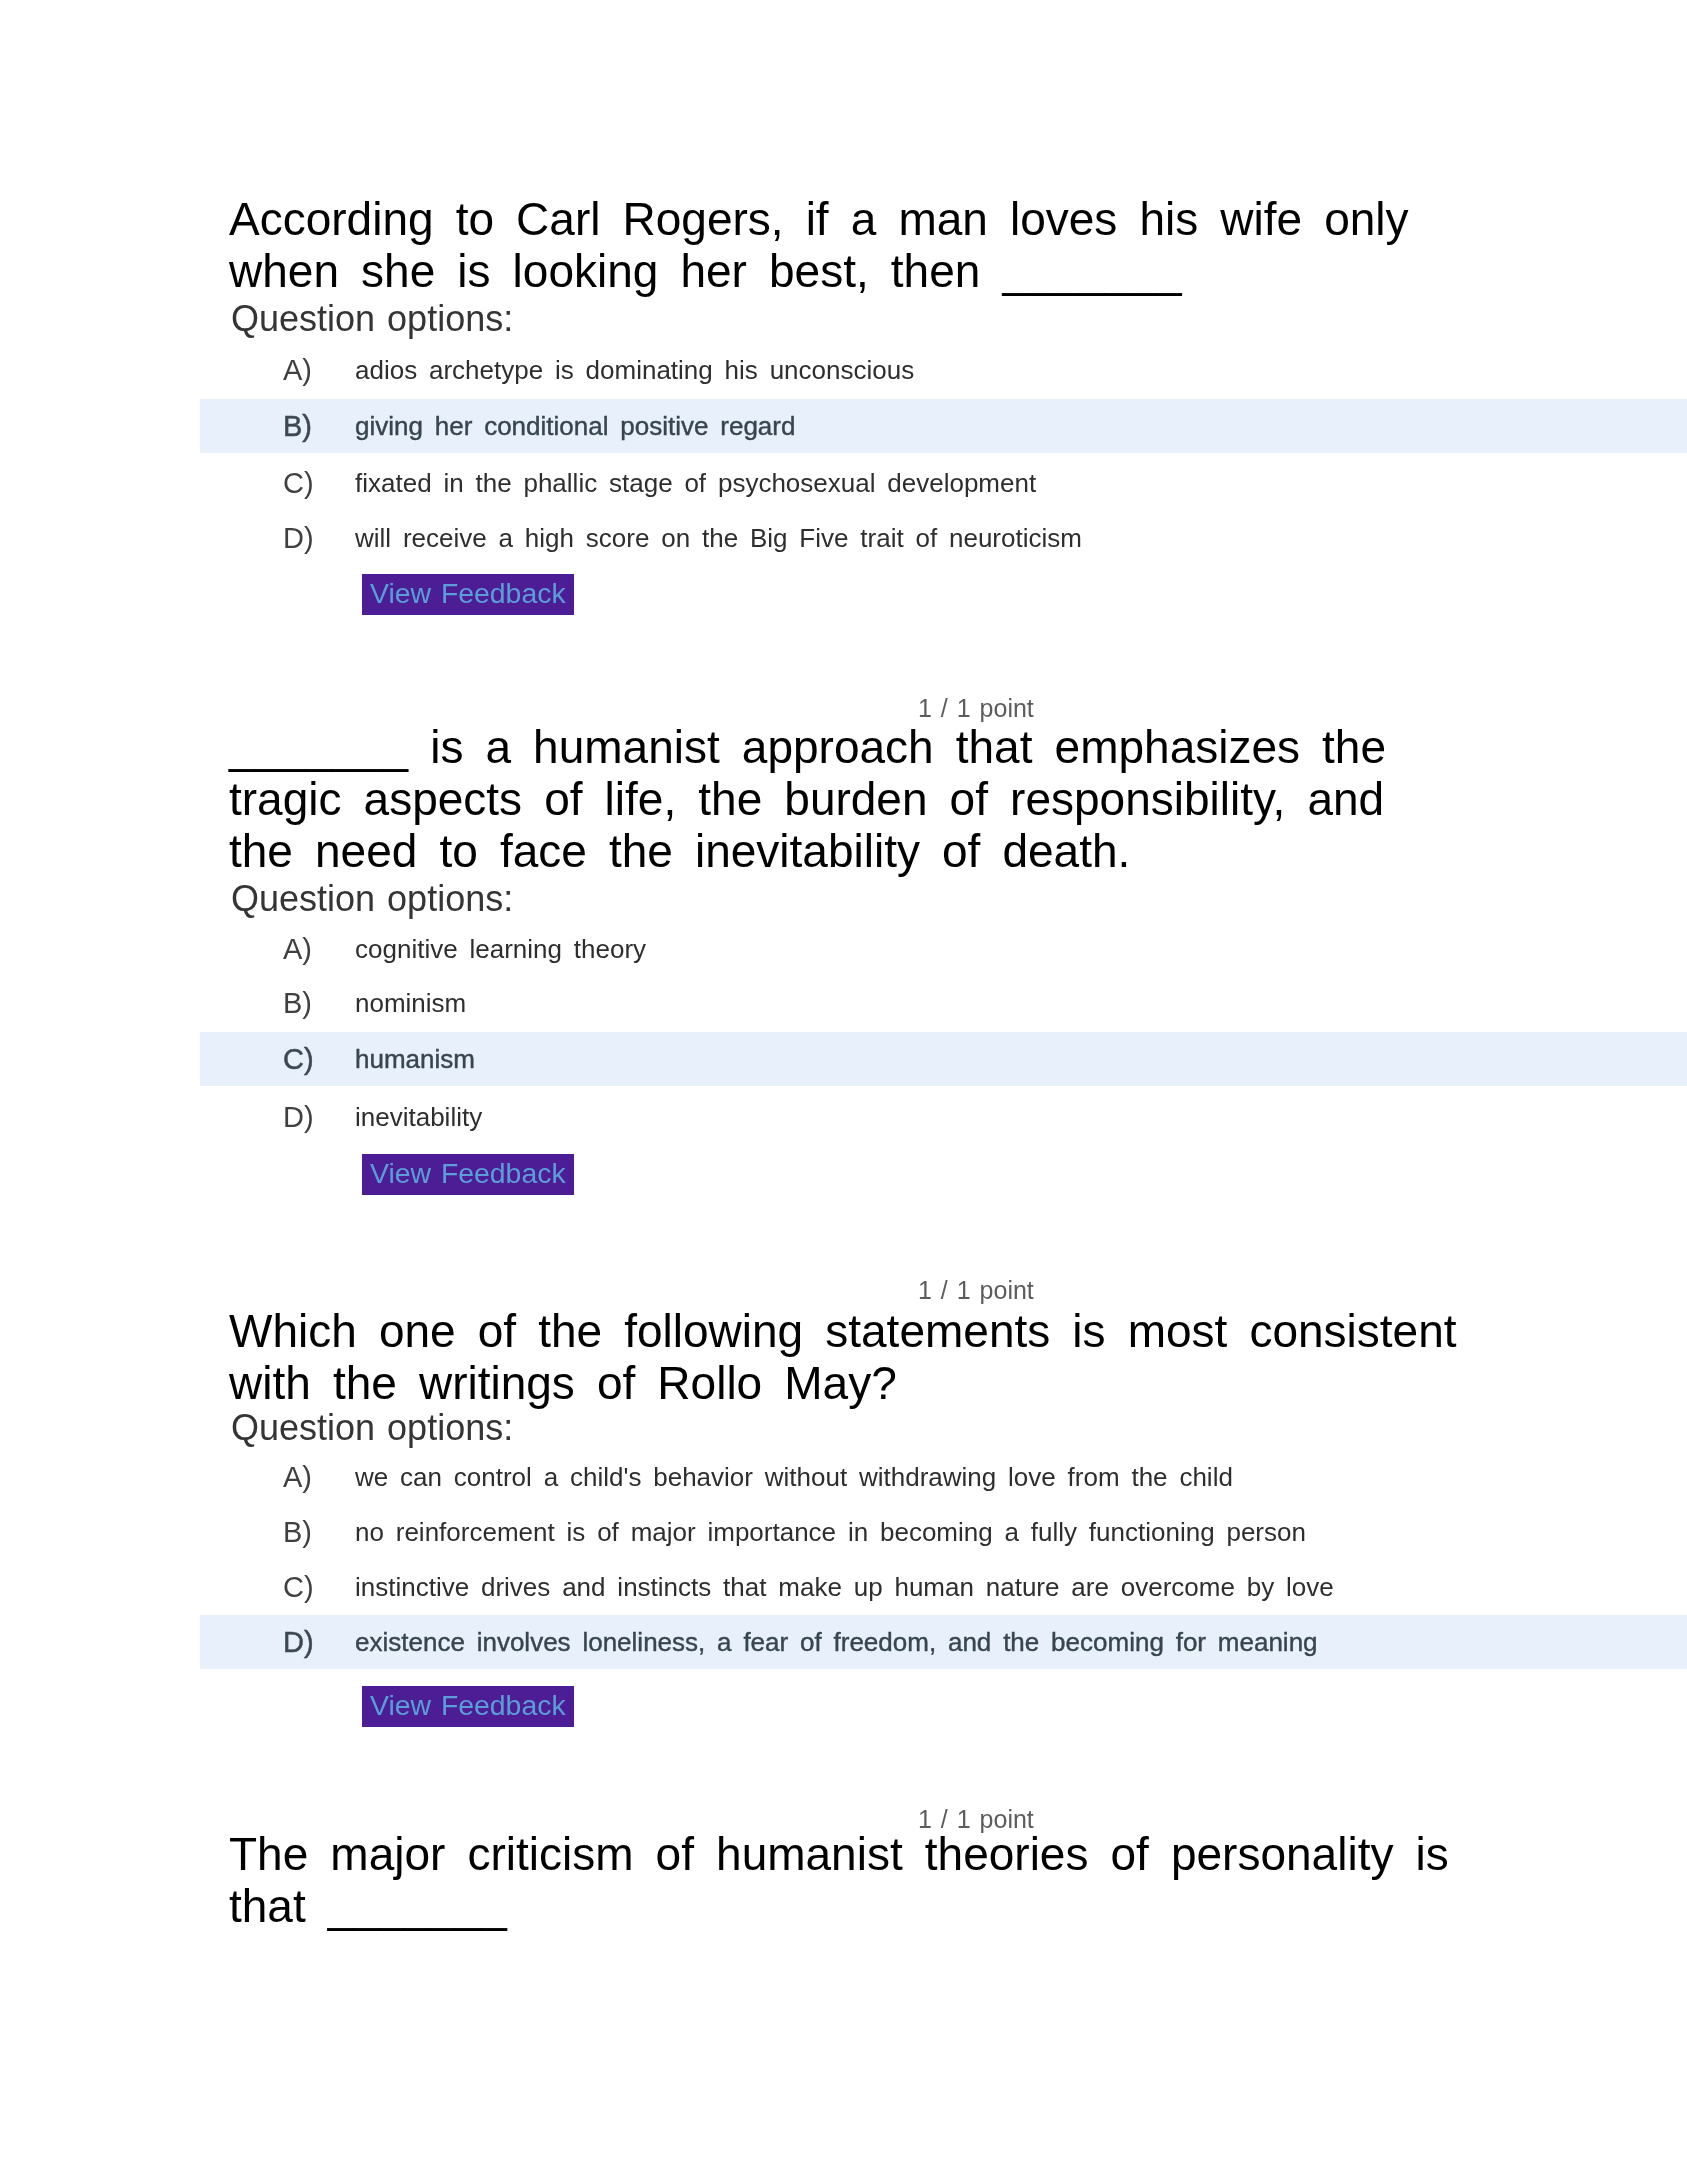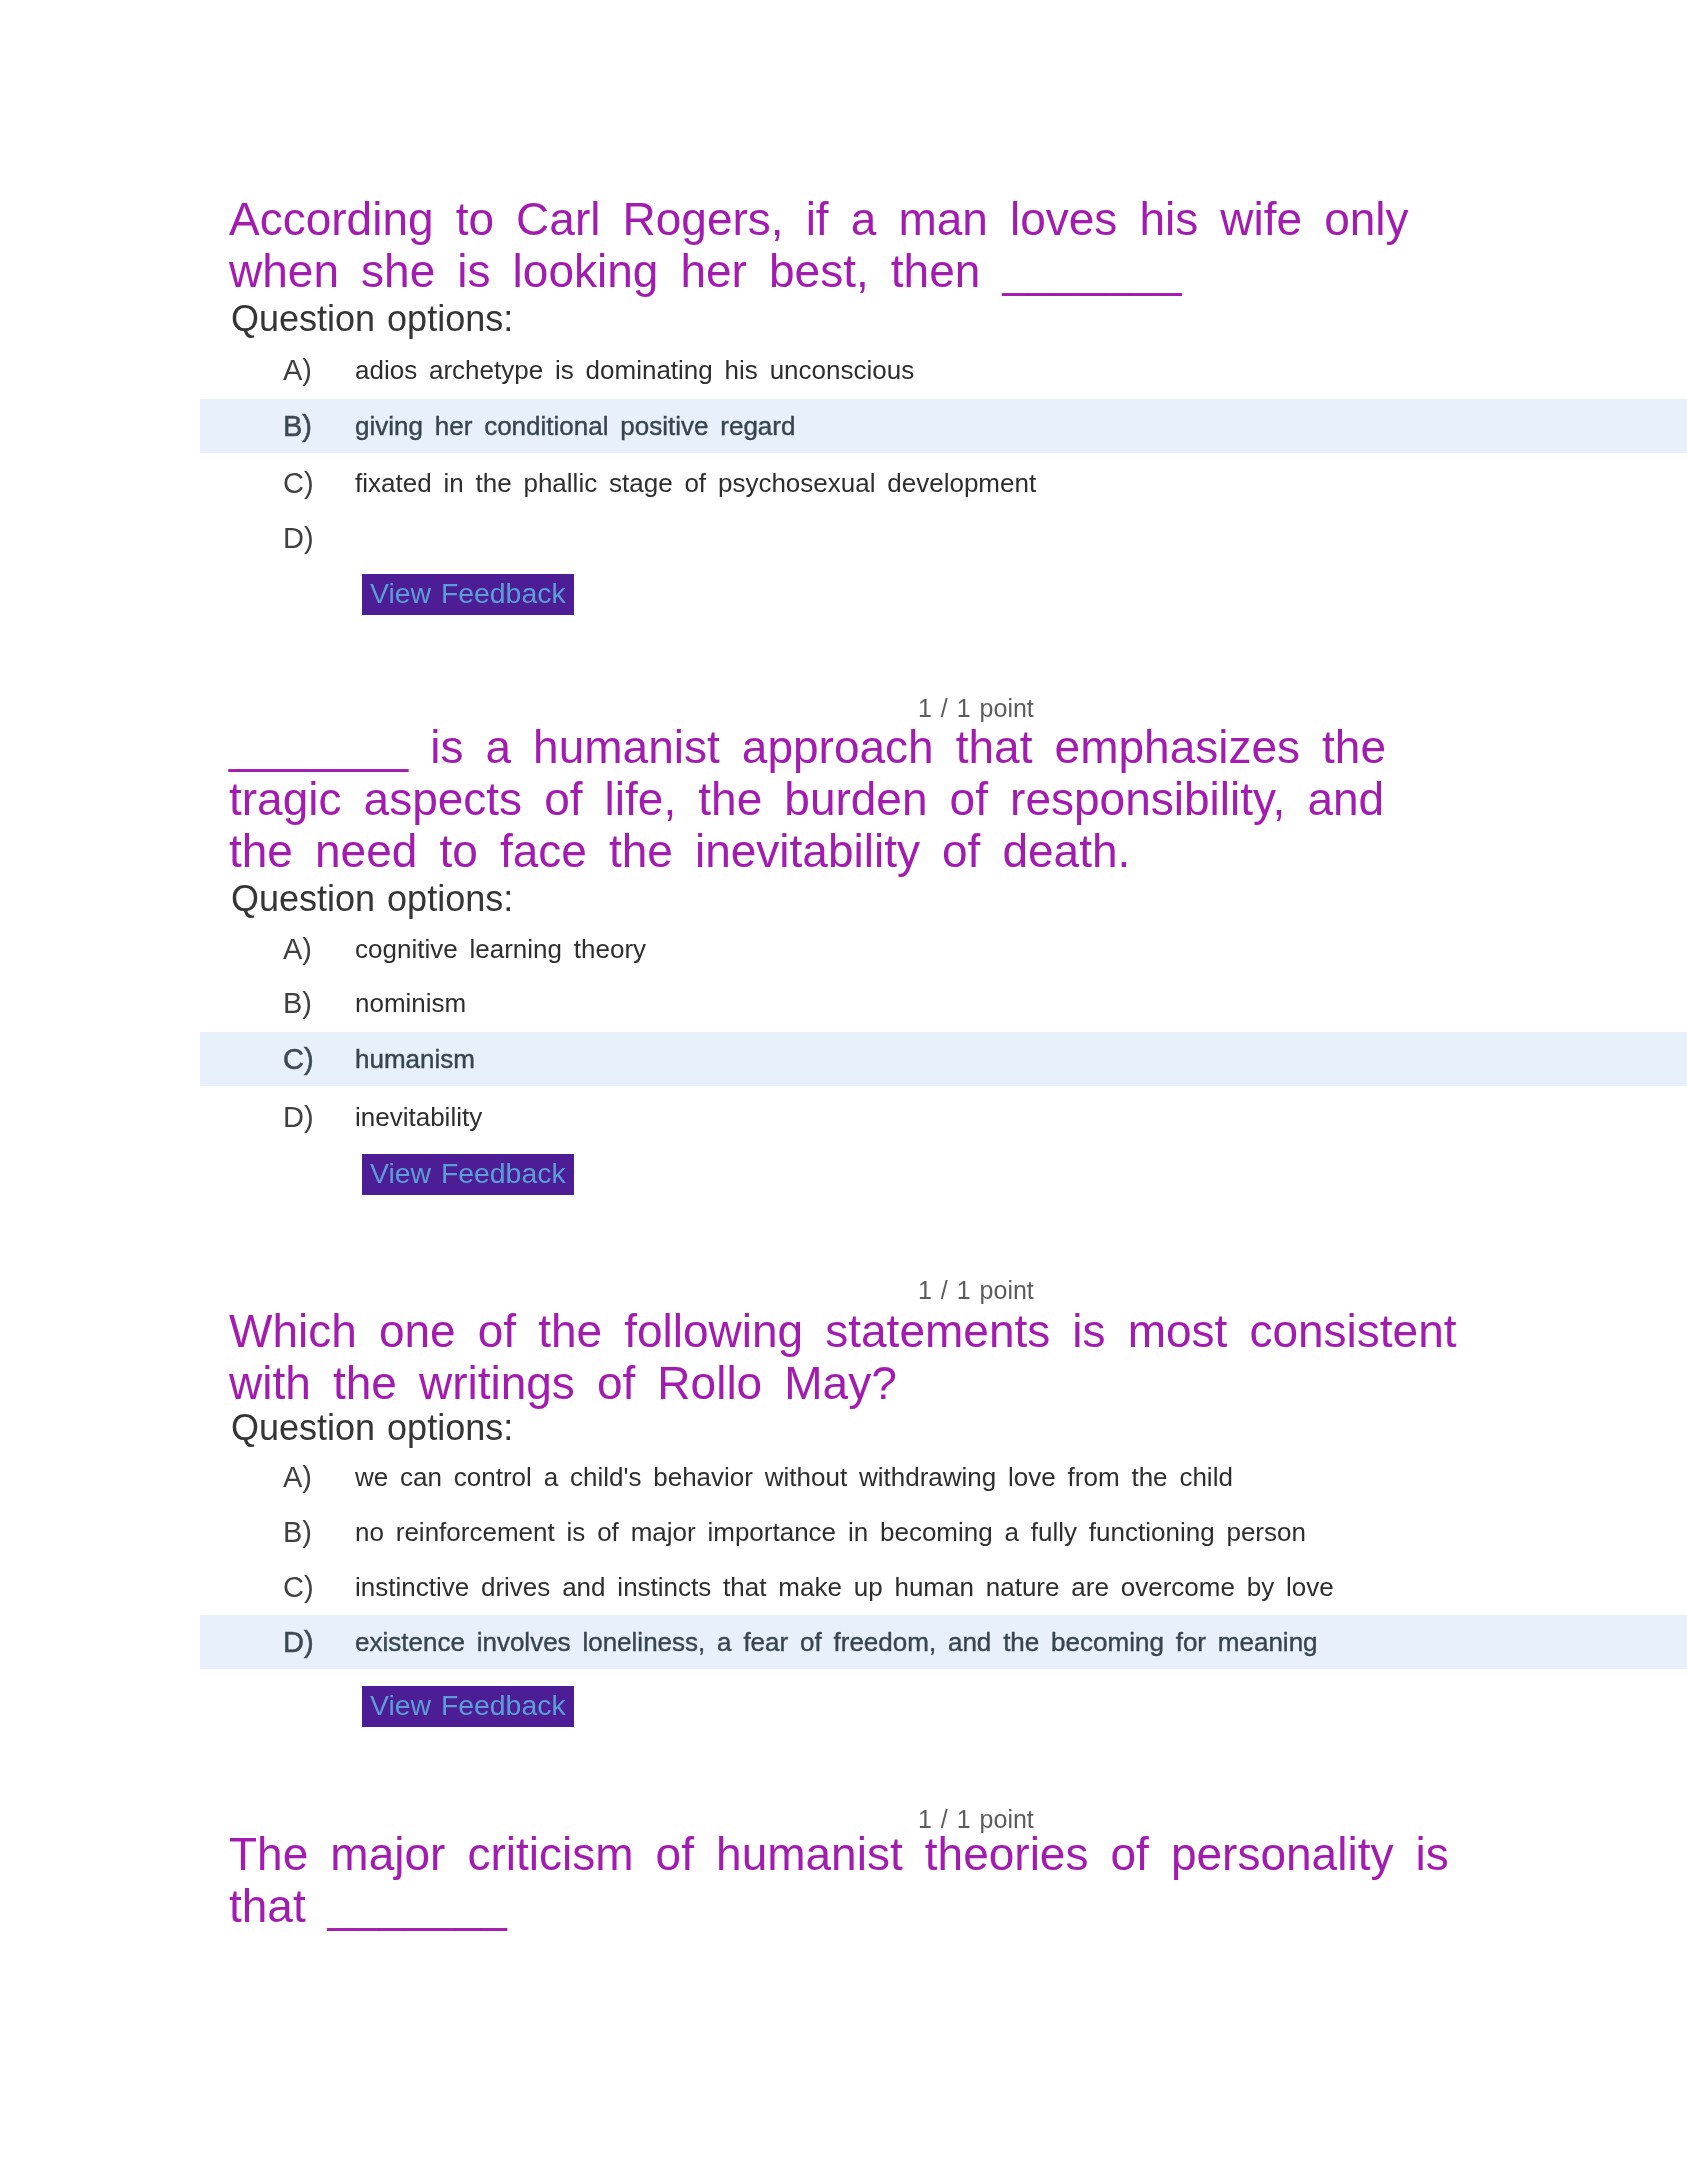--- a/index.html
+++ b/index.html
@@ -6,21 +6,21 @@
   body{width:1687px;height:2183px;font-family:"Liberation Sans",sans-serif;}
   .page{position:relative;width:1687px;height:2183px;overflow:hidden;background:#fff;}
 
   
   .qblock{position:absolute;left:0;width:1687px;}
 
   .points{position:absolute;left:918px;font-size:25px;line-height:28px;
           color:#5c5c5c;word-spacing:2px;white-space:nowrap;text-align:right;}
 
   .stem{position:absolute;left:229px;width:1232px;font-size:46px;
-        line-height:52px;color:#a21caf;word-spacing:9.3px;}
+        line-height:52px;color:#000000;word-spacing:9.3px;}
 
   .optlabel{position:absolute;left:231px;font-size:36px;line-height:38px;color:#353535;word-spacing:2px;}
 
   .optrow{position:absolute;left:0;width:1687px;height:54px;}
   .optrow.hl{background:transparent;}
   .optrow.hl::before{content:"";position:absolute;left:200px;right:0;top:0;bottom:0;background:#e8f1fb;}
   .letter{position:absolute;left:283px;top:0;font-size:29px;line-height:54px;color:#404040;}
   .optrow.hl .letter{color:#3c4853;-webkit-text-stroke:0.5px currentColor;}
   .txt{position:absolute;left:355px;top:0;font-size:26px;line-height:54px;
        color:#2e2e2e;white-space:nowrap;word-spacing:4.6px;}
@@ -46,20 +46,21 @@
     <div class="optrow hl" style="top:399px">
       <span class="letter">B)</span>
       <span class="txt">giving her conditional positive regard</span>
     </div>
     <div class="optrow" style="top:456px">
       <span class="letter">C)</span>
       <span class="txt">fixated in the phallic stage of psychosexual development</span>
     </div>
     <div class="optrow" style="top:511px">
       <span class="letter">D)</span>
+      <span class="txt">will receive a high score on the Big Five trait of neuroticism</span>
     </div>
     <a class="feedback" style="top:574px">View Feedback</a>
   </div>
 
   <div class="qblock">
     <div class="points" style="top:694px">1 / 1 point</div>
     <div class="stem" style="top:721px">_______ is a humanist approach that emphasizes the tragic aspects of life, the burden of responsibility, and the need to face the inevitability of death.</div>
     <div class="optlabel" style="top:880px">Question options:</div>
 
     <div class="optrow" style="top:922px">

